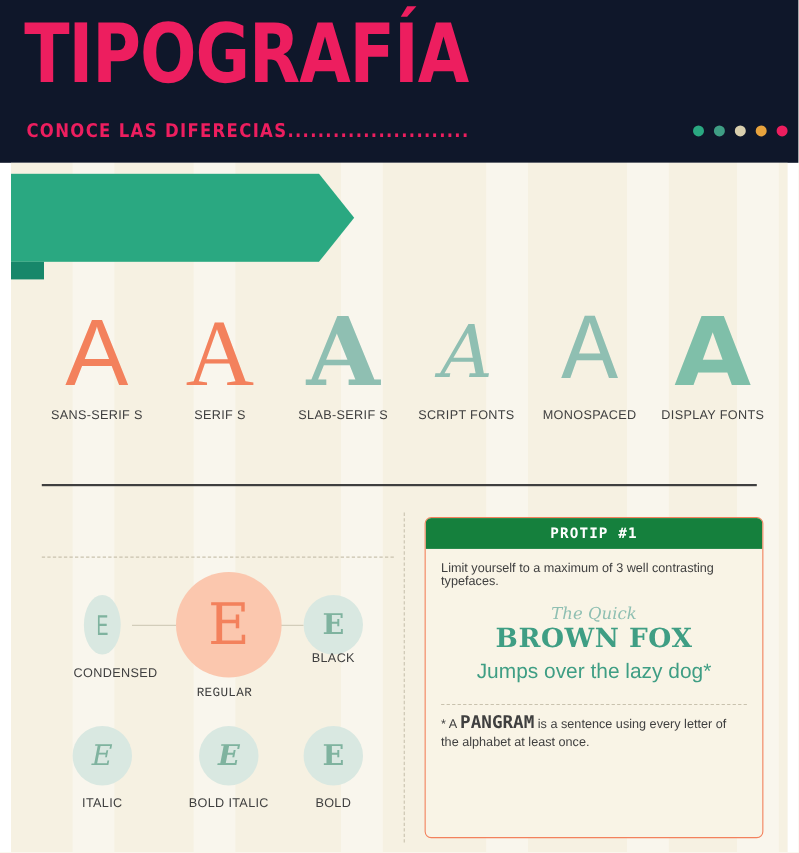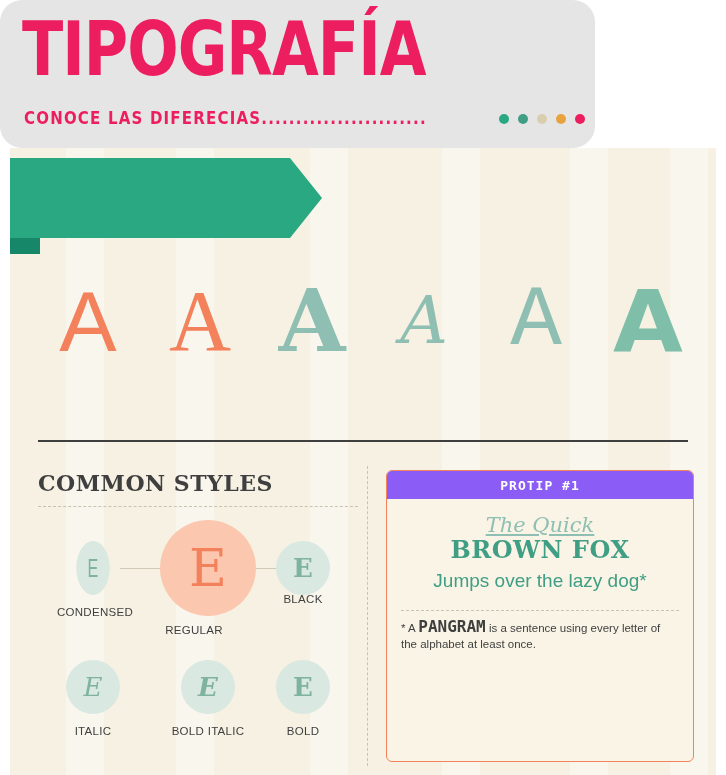--- a/index.html
+++ b/index.html
@@ -12,23 +12,22 @@
     background: #ffffff;
     font-family: "Liberation Sans", sans-serif;
     overflow: hidden;
     position: relative;
   }
 
   
   .header {
     position: absolute;
     left: 0; top: 0;
-    width: 595px; height: 148px;
-    background: #e5e5e5;
-    border-radius: 22px;
+    width: 726px; height: 148px;
+    background: #0f172a;
   }
   .title {
     position: absolute;
     left: 22px; top: 10px;
     font-family: "DejaVu Sans", sans-serif;
     font-weight: bold;
     font-size: 63px;
     line-height: 68px;
     letter-spacing: -1px;
     color: #ed1e5f;
@@ -226,21 +225,21 @@
     position: absolute;
     left: 376px; top: 322px;
     width: 306px; height: 290px;
     border: 1.5px solid #f3815c;
     border-radius: 6px;
     background: #f9f4e6;
     overflow: hidden;
   }
   .protip-head {
     height: 28px;
-    background: #8b5cf6;
+    background: #15803d;
     color: #ffffff;
     font-family: "DejaVu Sans Mono", monospace;
     font-weight: bold;
     font-size: 13px;
     letter-spacing: 1px;
     display: flex;
     align-items: center;
     justify-content: center;
     text-align: center;
   }
@@ -250,23 +249,22 @@
     color: #3f3f3f;
   }
   .sample {
     margin-top: 14px;
     text-align: center;
     color: #3f9e84;
   }
   .s-script {
     font-family: "DejaVu Serif", serif;
     font-style: italic;
-    font-size: 21px;
+    font-size: 15px;
     color: #8fbfb2;
-    text-decoration: underline;
   }
   .s-head {
     font-family: "DejaVu Serif", serif;
     font-weight: bold;
     font-size: 24px;
     letter-spacing: 0.5px;
     color: #3f9e84;
     margin-top: -2px;
   }
   .s-sub {
@@ -328,63 +326,71 @@
       <div class="glyph g-script">A</div>
     </div>
     <div class="spec">
       <div class="glyph g-mono">A</div>
     </div>
     <div class="spec">
       <div class="glyph g-disp">A</div>
     </div>
   </div>
 
+  <div class="spec-labels">
+    <div>SANS-SERIF S</div>
+    <div>SERIF S</div>
+    <div>SLAB-SERIF S</div>
+    <div>SCRIPT FONTS</div>
+    <div>MONOSPACED</div>
+    <div>DISPLAY FONTS</div>
+  </div>
 
 
   <div class="divider"></div>
 
-  <div class="cs-title">COMMON STYLES</div>
   <div class="cs-dashed"></div>
   <div class="vdashed"></div>
 
   <div class="circles">
     <div class="line-h" style="left:82px; top:48px; width:40px;"></div>
     <div class="line-h" style="left:198px; top:48px; width:40px;"></div>
 
     <div class="node small cond" style="left:28px; top:21px;">
       <span>E</span>
     </div>
     <div class="node center" style="left:122px; top:0px;">
       <span>E</span>
     </div>
     <div class="node small blk" style="left:238px; top:21px;">
       <span>E</span>
     </div>
 
-    <div class="cap" style="left:2px; top:86px; width:110px;">CONDENSED</div>
-    <div class="cap" style="left:101px; top:104px; width:110px;">REGULAR</div>
+    <div class="cap" style="left:12px; top:86px; width:110px;">CONDENSED</div>
+    <div class="cap" style="left:111px; top:104px; width:110px;font-family:Liberation Mono, monospace;">REGULAR</div>
     <div class="cap" style="left:210px; top:73px; width:110px;">BLACK</div>
 
     <div class="node small ital" style="left:28px; top:140px;">
       <span>E</span>
     </div>
     <div class="node small bital" style="left:143px; top:140px;">
       <span>E</span>
     </div>
     <div class="node small bold" style="left:238px; top:140px;">
       <span>E</span>
     </div>
 
     <div class="cap" style="left:0px; top:205px; width:110px;">ITALIC</div>
     <div class="cap" style="left:115px; top:205px; width:110px;">BOLD ITALIC</div>
     <div class="cap" style="left:210px; top:205px; width:110px;">BOLD</div>
   </div>
 
   <div class="protip">
     <div class="protip-head">PROTIP #1</div>
+    <div class="protip-lead">Limit yourself to a maximum of 3 well contrasting typefaces.</div>
     <div class="sample">
       <div class="s-script">The Quick</div>
       <div class="s-head">BROWN FOX</div>
       <div class="s-sub">Jumps over the lazy dog*</div>
     </div>
     <div class="protip-rule"></div>
     <div class="protip-foot">
       <span>* A </span><b>PANGRAM</b><span> is a sentence using every letter of the alphabet at least once.</span>
     </div>
   </div>

